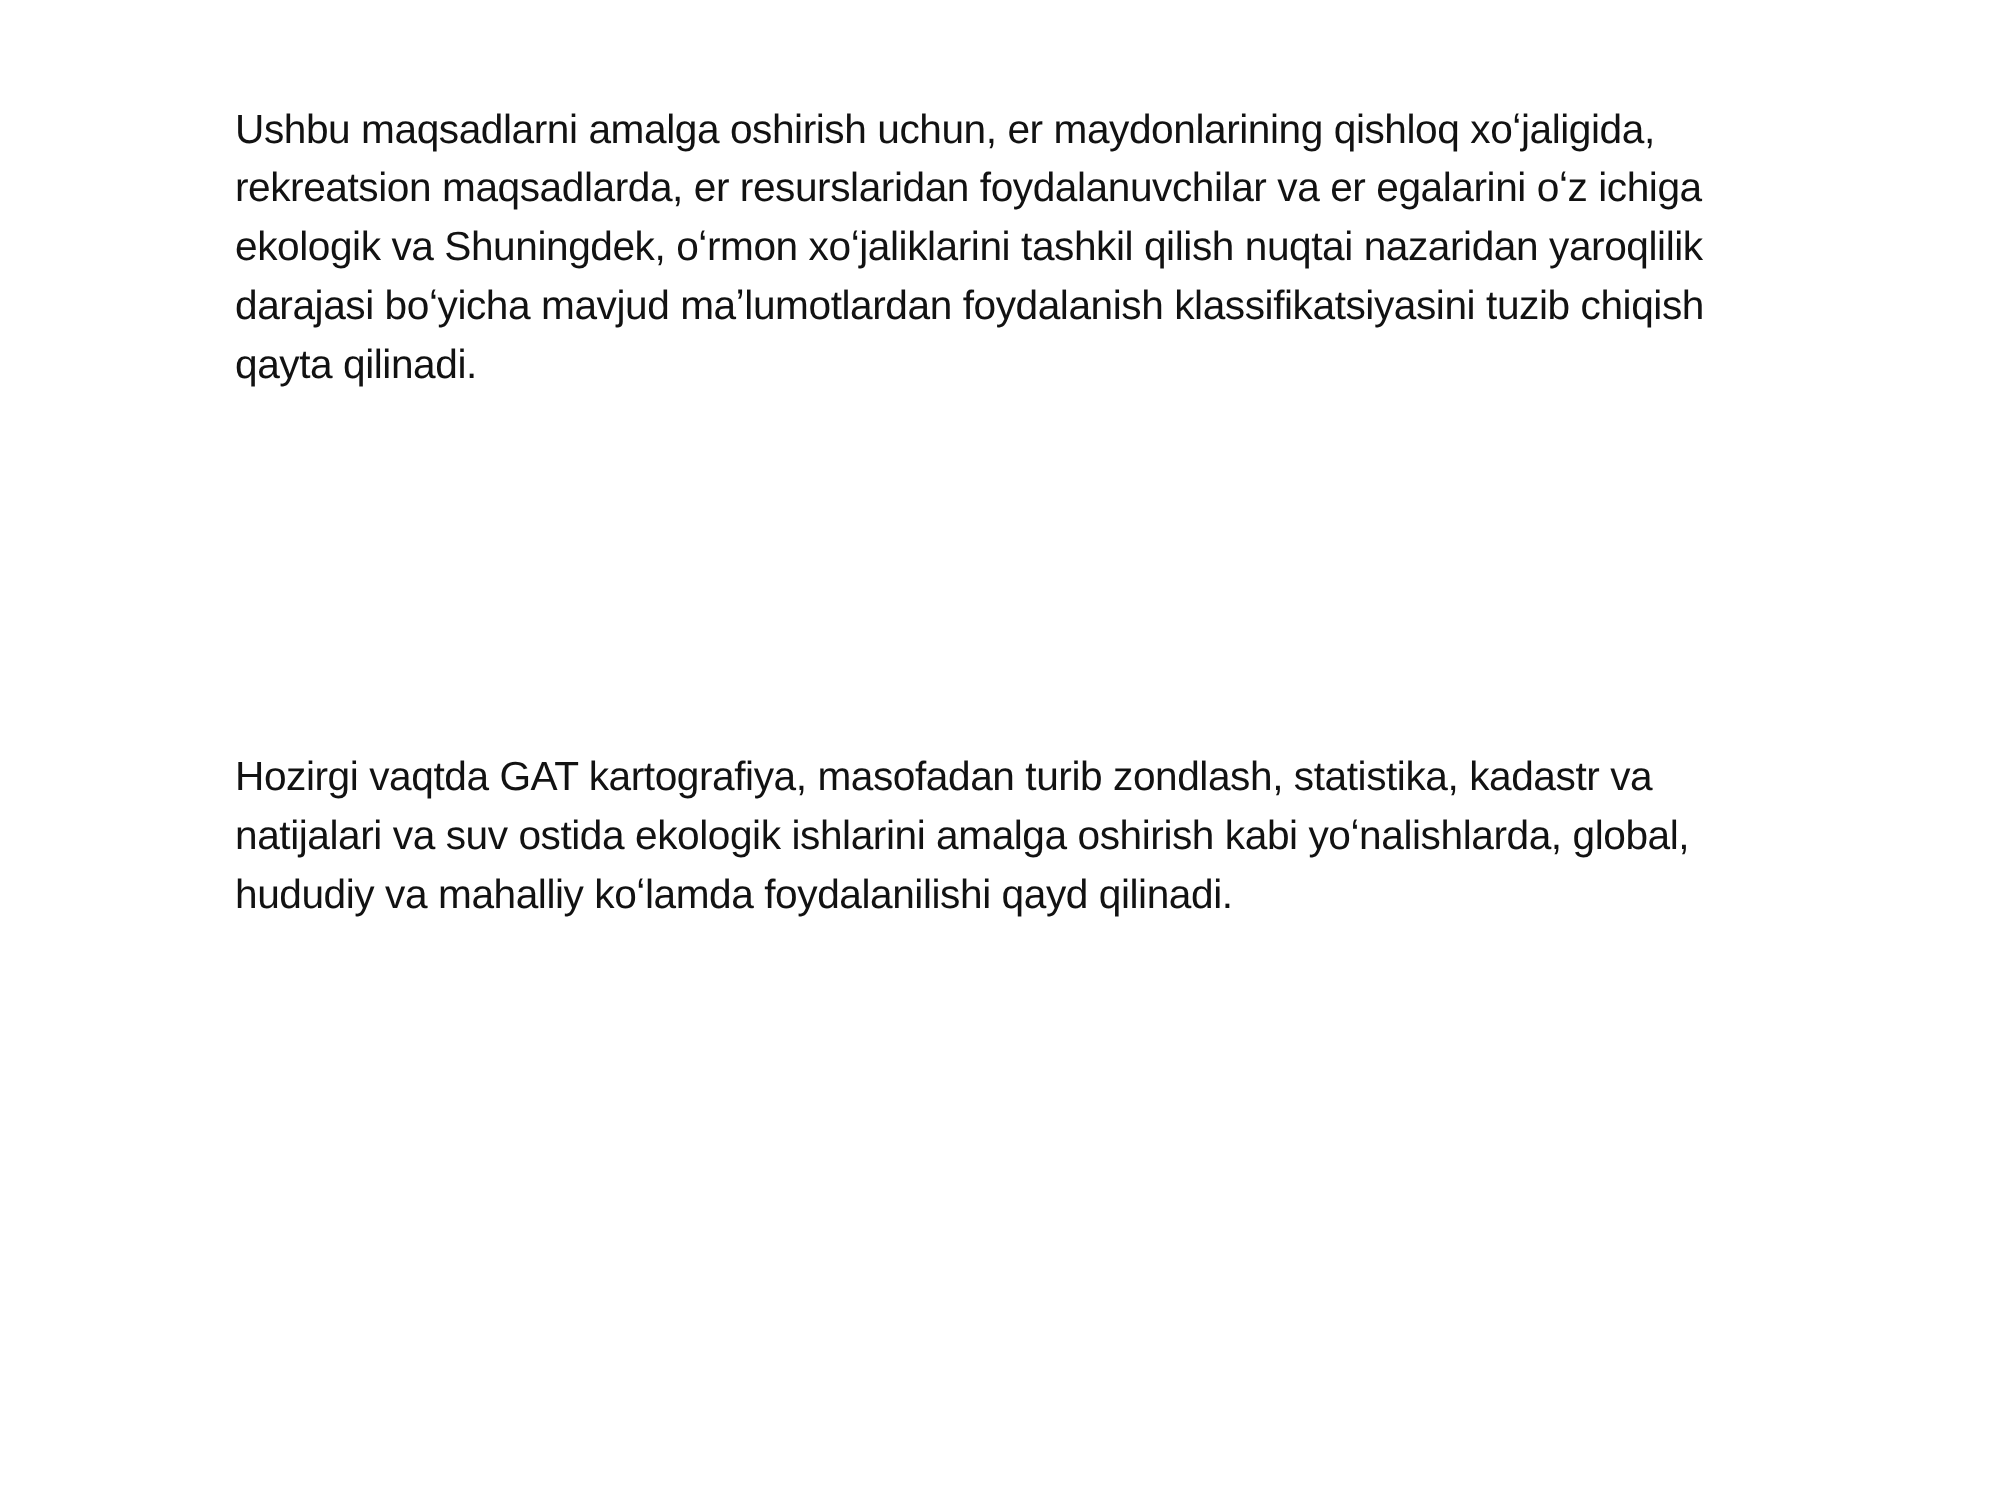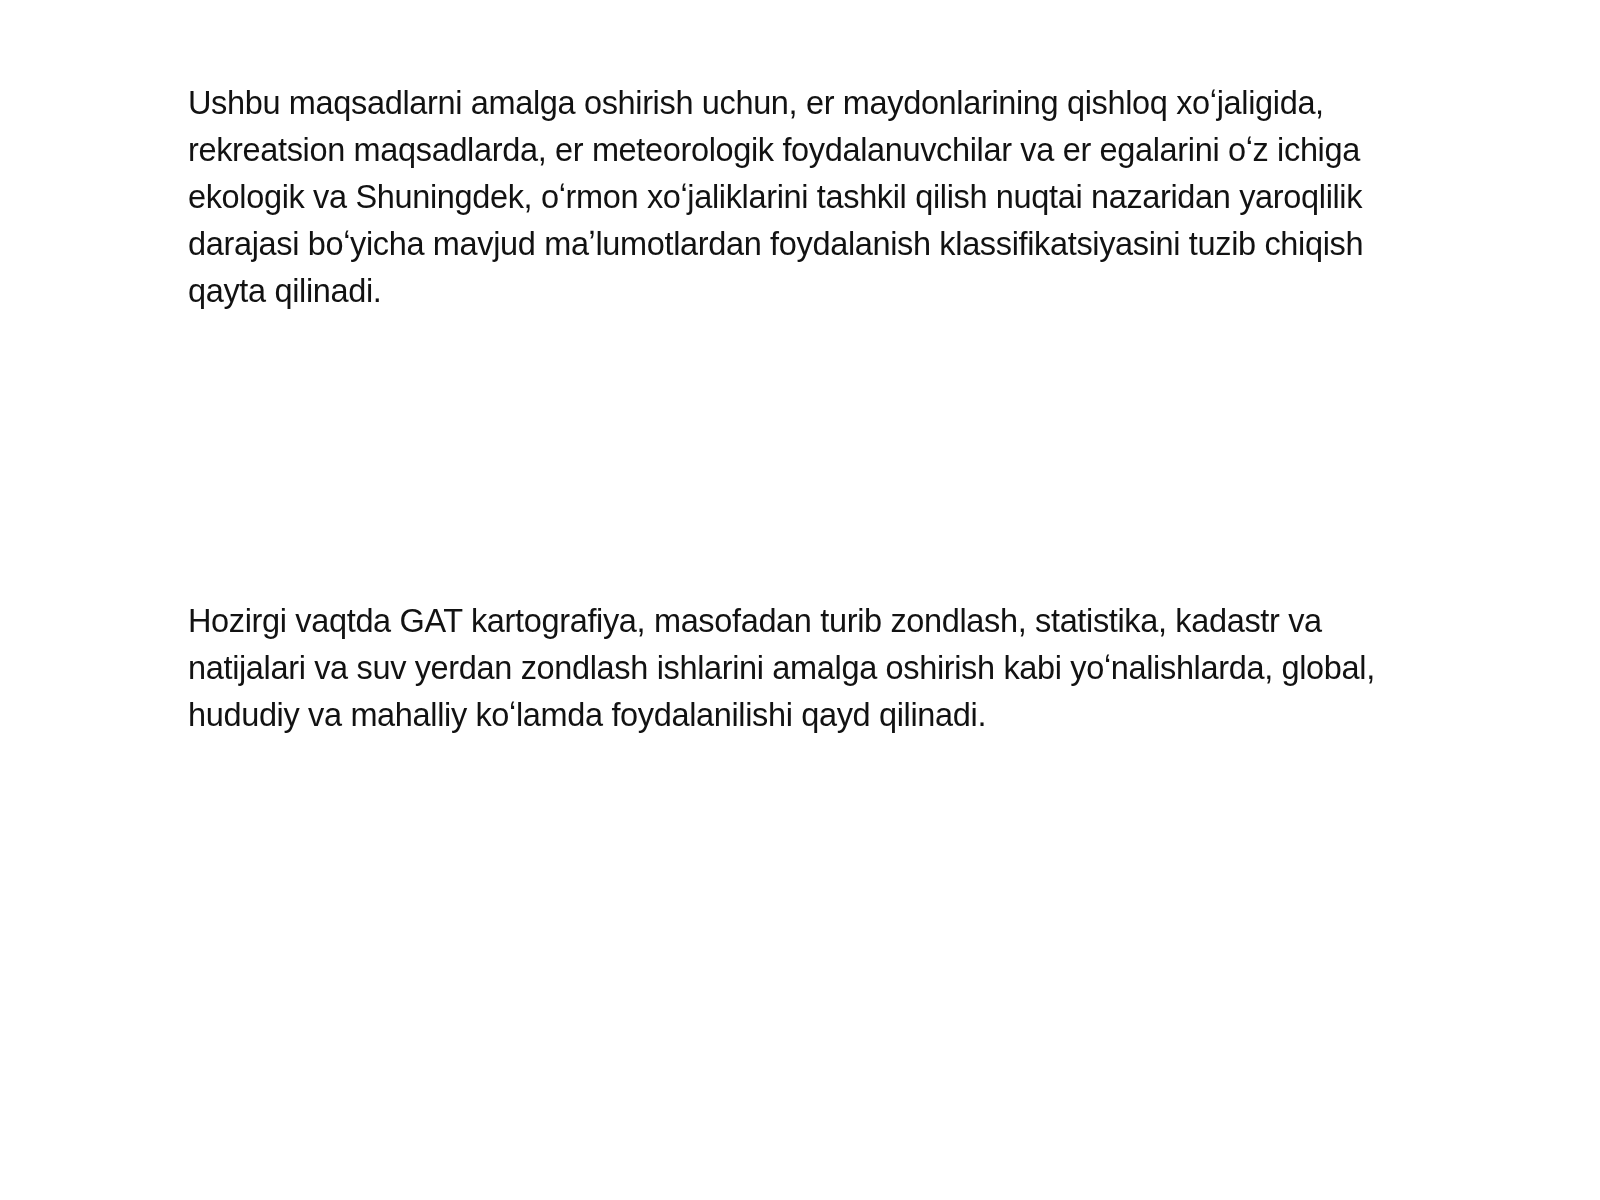--- a/index.html
+++ b/index.html
@@ -32,25 +32,25 @@
     white-space: pre;
   }
 </style>
 </head>
 <body>
 
 <div class="slide">
 
   <div class="para para-1">
     <div class="line">Ushbu maqsadlarni amalga oshirish uchun, er maydonlarining qishloq xoʻjaligida,</div>
-    <div class="line">rekreatsion maqsadlarda, er meteorologik foydalanuvchilar va er egalarini oʻz ichiga</div>
+    <div class="line">rekreatsion maqsadlarda, er resurslaridan foydalanuvchilar va er egalarini oʻz ichiga</div>
     <div class="line">ekologik va Shuningdek, oʻrmon xoʻjaliklarini tashkil qilish nuqtai nazaridan yaroqlilik</div>
     <div class="line">darajasi boʻyicha mavjud maʼlumotlardan foydalanish klassifikatsiyasini tuzib chiqish</div>
     <div class="line">qayta qilinadi.</div>
   </div>
 
   <div class="para para-2">
     <div class="line">Hozirgi vaqtda GAT kartografiya, masofadan turib zondlash, statistika, kadastr va</div>
-    <div class="line">natijalari va suv yerdan zondlash ishlarini amalga oshirish kabi yoʻnalishlarda, global,</div>
+    <div class="line">natijalari va suv ostida ekologik ishlarini amalga oshirish kabi yoʻnalishlarda, global,</div>
     <div class="line">hududiy va mahalliy koʻlamda foydalanilishi qayd qilinadi.</div>
   </div>
 
 </div>
 
 </body></html>

